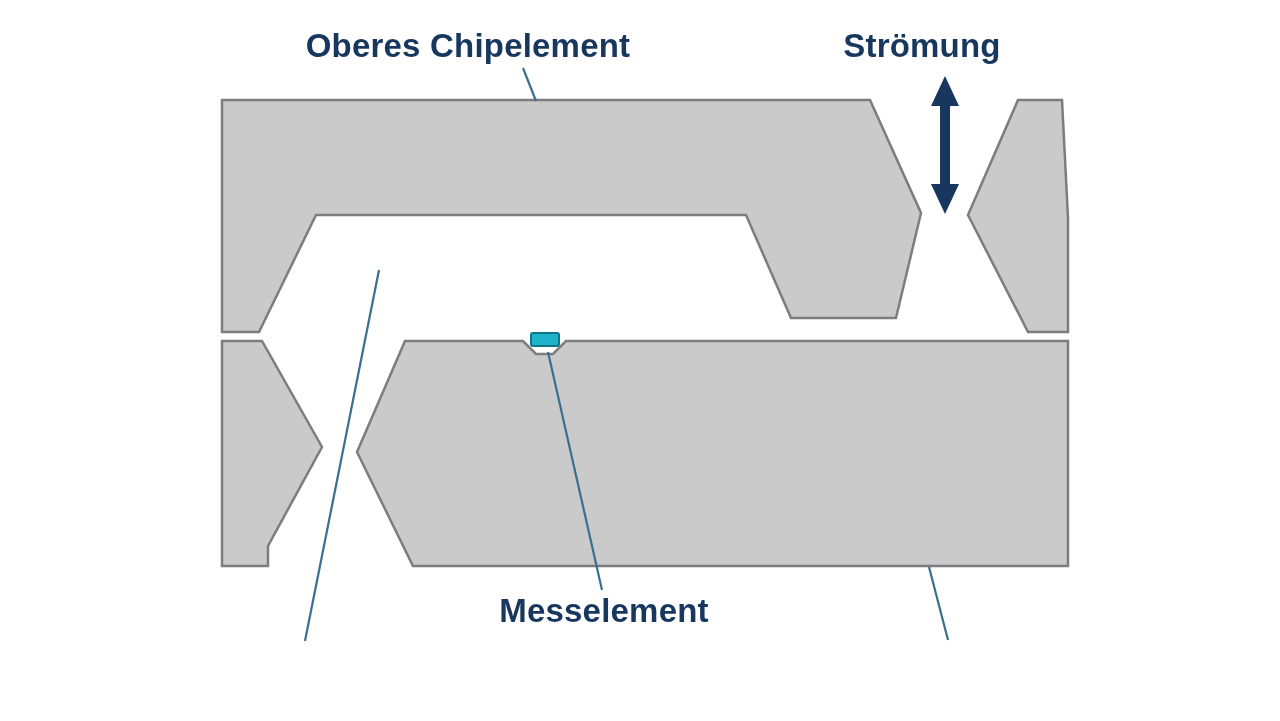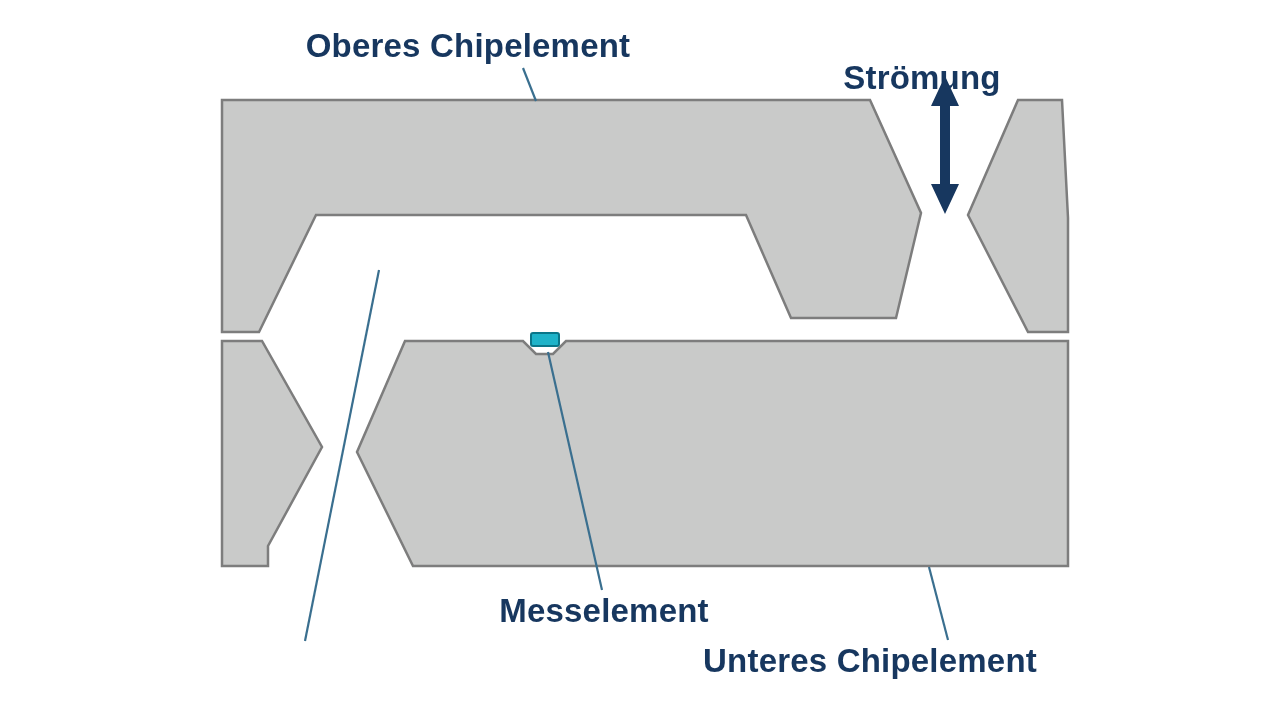--- a/index.html
+++ b/index.html
@@ -32,21 +32,21 @@
     position: absolute;
     font-weight: bold;
     font-size: 33px;
     line-height: 38px;
     color: var(--label-text);
     text-align: center;
     white-space: nowrap;
     letter-spacing: 0.2px;
   }
   #lbl-oberes       { left: 268px; top: 27px;  width: 400px; }
-  #lbl-stroemung    { left: 772px; top: 27px;  width: 300px; margin-top: 32px; }
+  #lbl-stroemung    { left: 772px; top: 27px;  width: 300px; }
   #lbl-messelement  { left: 454px; top: 592px; width: 300px; }
   #lbl-kanal        { left: 170px; top: 642px; width: 400px; }
   #lbl-unteres      { left: 620px; top: 642px; width: 500px; }
 
   .chip {
     fill: var(--chip-fill);
     stroke: var(--chip-stroke);
     stroke-width: 2.5;
     stroke-linejoin: miter;
   }
@@ -87,15 +87,14 @@
     <path class="arrow" d="M945,76 L959,106 L950,106 L950,184 L959,184 L945,214 L931,184 L940,184 L940,106 L931,106 Z"></path>
   </svg>
 
   <div class="label" id="lbl-oberes">Oberes Chipelement</div>
 
   <div class="label" id="lbl-stroemung">Strömung</div>
 
   <div class="label" id="lbl-messelement">Messelement</div>
 
 
-  <div class="label" id="lbl-unteres">Unteres Chipelement</div>
 
 </div>
 
 </body></html>

